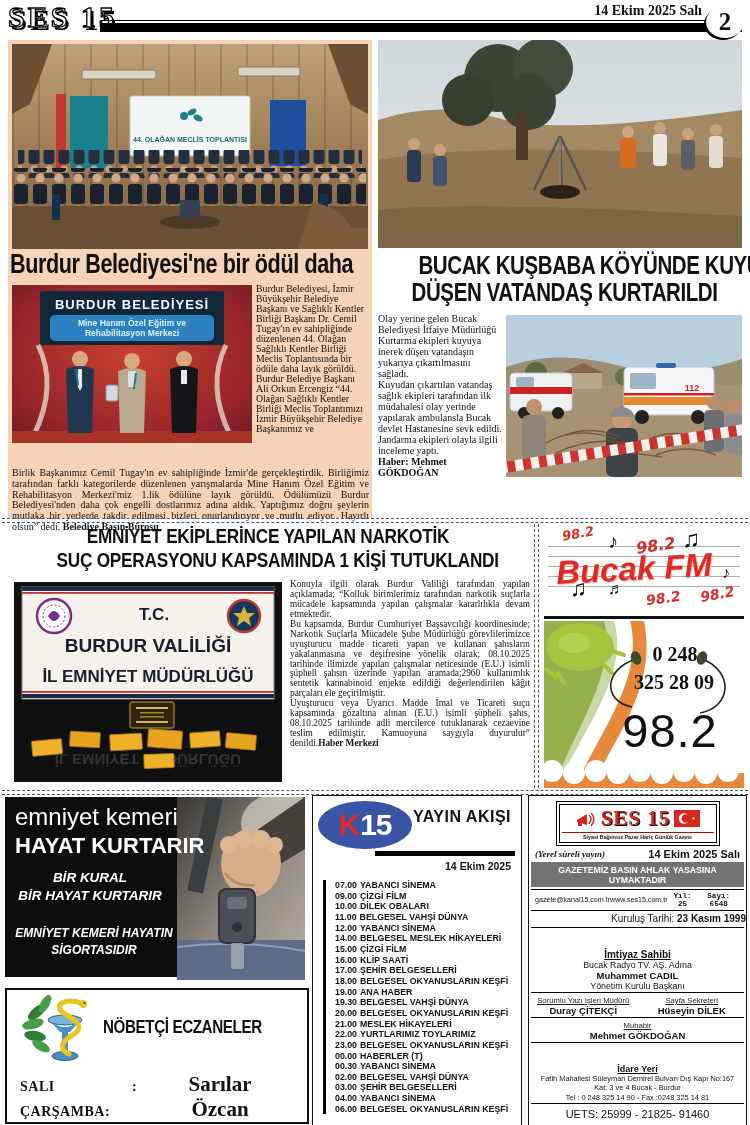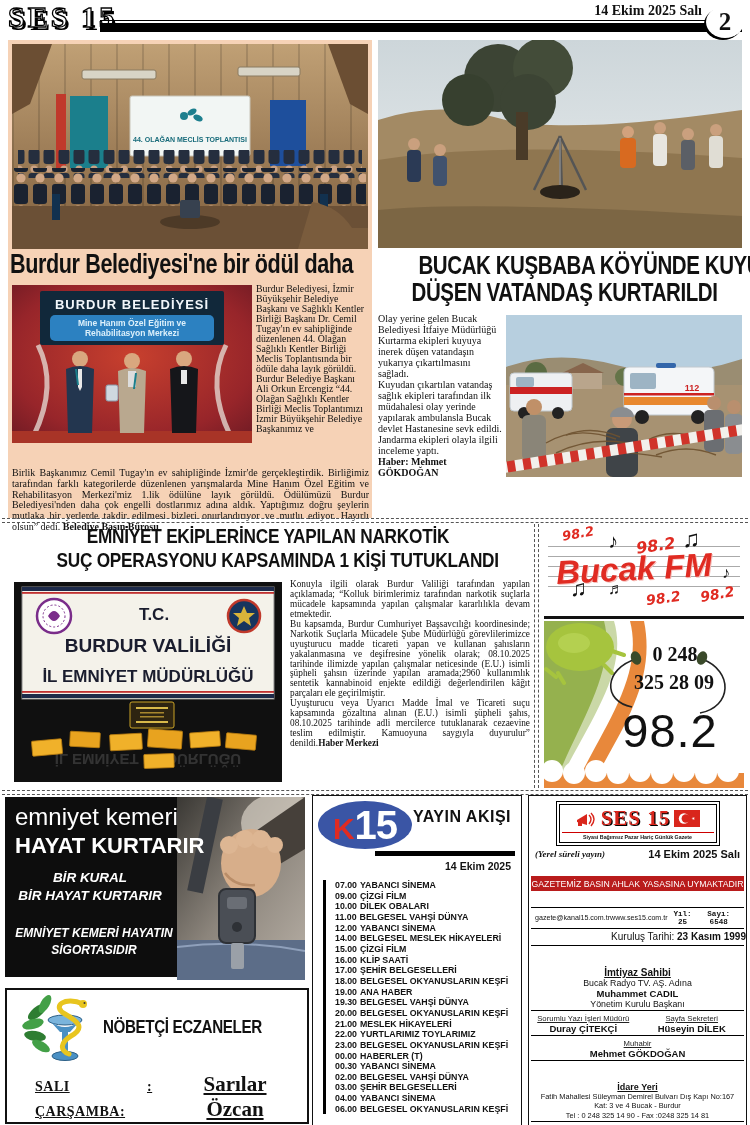--- a/index.html
+++ b/index.html
@@ -75,30 +75,30 @@
     font-style:italic;font-weight:700;font-size:13.5px;line-height:1.35;}
   .ab-bot{left:0;top:128px;width:178px;text-align:center;font-family:"Liberation Sans",sans-serif;
     font-style:italic;font-weight:700;font-size:12px;line-height:1.4;}
   .ab-photo{right:0;top:0;width:128px;height:183px;}
 
   
   .box-ecz{left:5px;top:988px;width:300px;height:132px;border:2.5px solid #111;background:#fff;}
   .ecz-logo{left:14px;top:4px;width:78px;height:74px;}
   .ecz-title{left:96px;top:26px;width:200px;font-family:"Liberation Sans",sans-serif;
     font-weight:900;font-size:19px;letter-spacing:-.5px;}
-  .ecz-row{left:28px;width:262px;display:grid;grid-template-columns:112px 26px 1fr;align-items:baseline;text-decoration:underline;}
+  .ecz-row{left:13px;width:262px;display:grid;grid-template-columns:112px 26px 1fr;align-items:baseline;}
   .ecz-day{font-weight:700;font-size:14px;letter-spacing:.5px;}
   .ecz-name{font-weight:700;font-size:21px;text-align:center;}
 
   
   .box-tv{left:312px;top:795px;width:208px;height:330px;border:1.5px solid #111;background:#fff;}
   .tv-logo{left:5px;top:5px;width:94px;height:48px;background:#3a55a5;border-radius:50%;
     text-align:center;line-height:48px;font-family:"Liberation Sans",sans-serif;font-weight:900;}
   .tv-logo .k{color:#e02b22;font-size:30px;}
-  .tv-logo .n15{color:#fff;font-size:40px;letter-spacing:-1px;}
+  .tv-logo .n15{color:#fff;font-size:30px;letter-spacing:-1px;}
   .tv-title{right:10px;top:12px;font-family:"Liberation Sans",sans-serif;font-weight:800;
     font-size:16px;letter-spacing:.5px;}
   .tv-bar{left:62px;right:6px;top:55px;height:5px;background:#000;}
   .tv-date{right:10px;top:64px;font-family:"Liberation Sans",sans-serif;font-weight:800;font-size:10.5px;}
   .tv-list{left:10px;top:84px;width:190px;border-left:3px solid #000;padding-left:9px;
     font-family:"Liberation Sans",sans-serif;font-weight:700;font-size:8.8px;line-height:10.65px;
     white-space:nowrap;}
   .tv-list .t{margin-right:3px;}
 
   
@@ -106,21 +106,21 @@
     font-family:"Liberation Sans",sans-serif;text-align:center;}
   .mh-logo-outer{margin:5px auto 2px;width:158px;border:1px solid #000;padding:2px;background:#fff;}
   .mh-logo-inner{border:1.5px solid #000;padding:1px 2px 2px;}
   .mh-logo-row{display:flex;align-items:center;justify-content:center;gap:4px;}
   .mh-ses{font-weight:900;font-size:21px;color:#d9261c;letter-spacing:1px;
     text-shadow:1.2px 1.2px 0 #000;font-family:"Liberation Serif",serif;}
   .mh-sub{font-size:5.3px;font-weight:700;border-top:1.5px solid #c00;margin-top:1px;padding-top:1px;}
   .mh-row1{display:flex;justify-content:space-between;padding:0 6px;align-items:center;}
   .mh-yerel{font-family:"Liberation Serif",serif;font-style:italic;font-weight:700;font-size:9px;}
   .mh-date{font-weight:800;font-size:11px;}
-  .mh-ahlak{background:#b91c1c;color:#fff;font-weight:400;font-size:8.7px;padding:2.5px 0;margin:16px 2px;}
+  .mh-ahlak{background:#737373;color:#fff;font-weight:700;font-size:8.7px;padding:2.5px 0;margin:2px 2px;}
   .mh-info{display:flex;justify-content:space-between;border-top:1px solid #000;border-bottom:1px solid #000;
     margin:0 2px;padding:2px 4px;font-size:7.1px;align-items:center;}
   .mh-info .b{font-weight:700;font-size:7.6px;font-family:Liberation Mono, monospace;}
   .mh-kurulus{font-size:10px;padding:2px 0;text-align:right;}
   .mh-hr{border-top:1.5px solid #000;margin:1px 2px;}
   .mh-lab{text-decoration:underline;font-weight:700;font-size:9px;display:block;padding-top:20px;}
   .mh-labthin{text-decoration:underline;font-weight:400;font-size:7.7px;display:block;padding-top:2px;color:#222;}
   .mh-t9{font-size:8.8px;}
   .mh-name{font-weight:700;font-size:9.5px;}
   .mh-2col{display:flex;}

